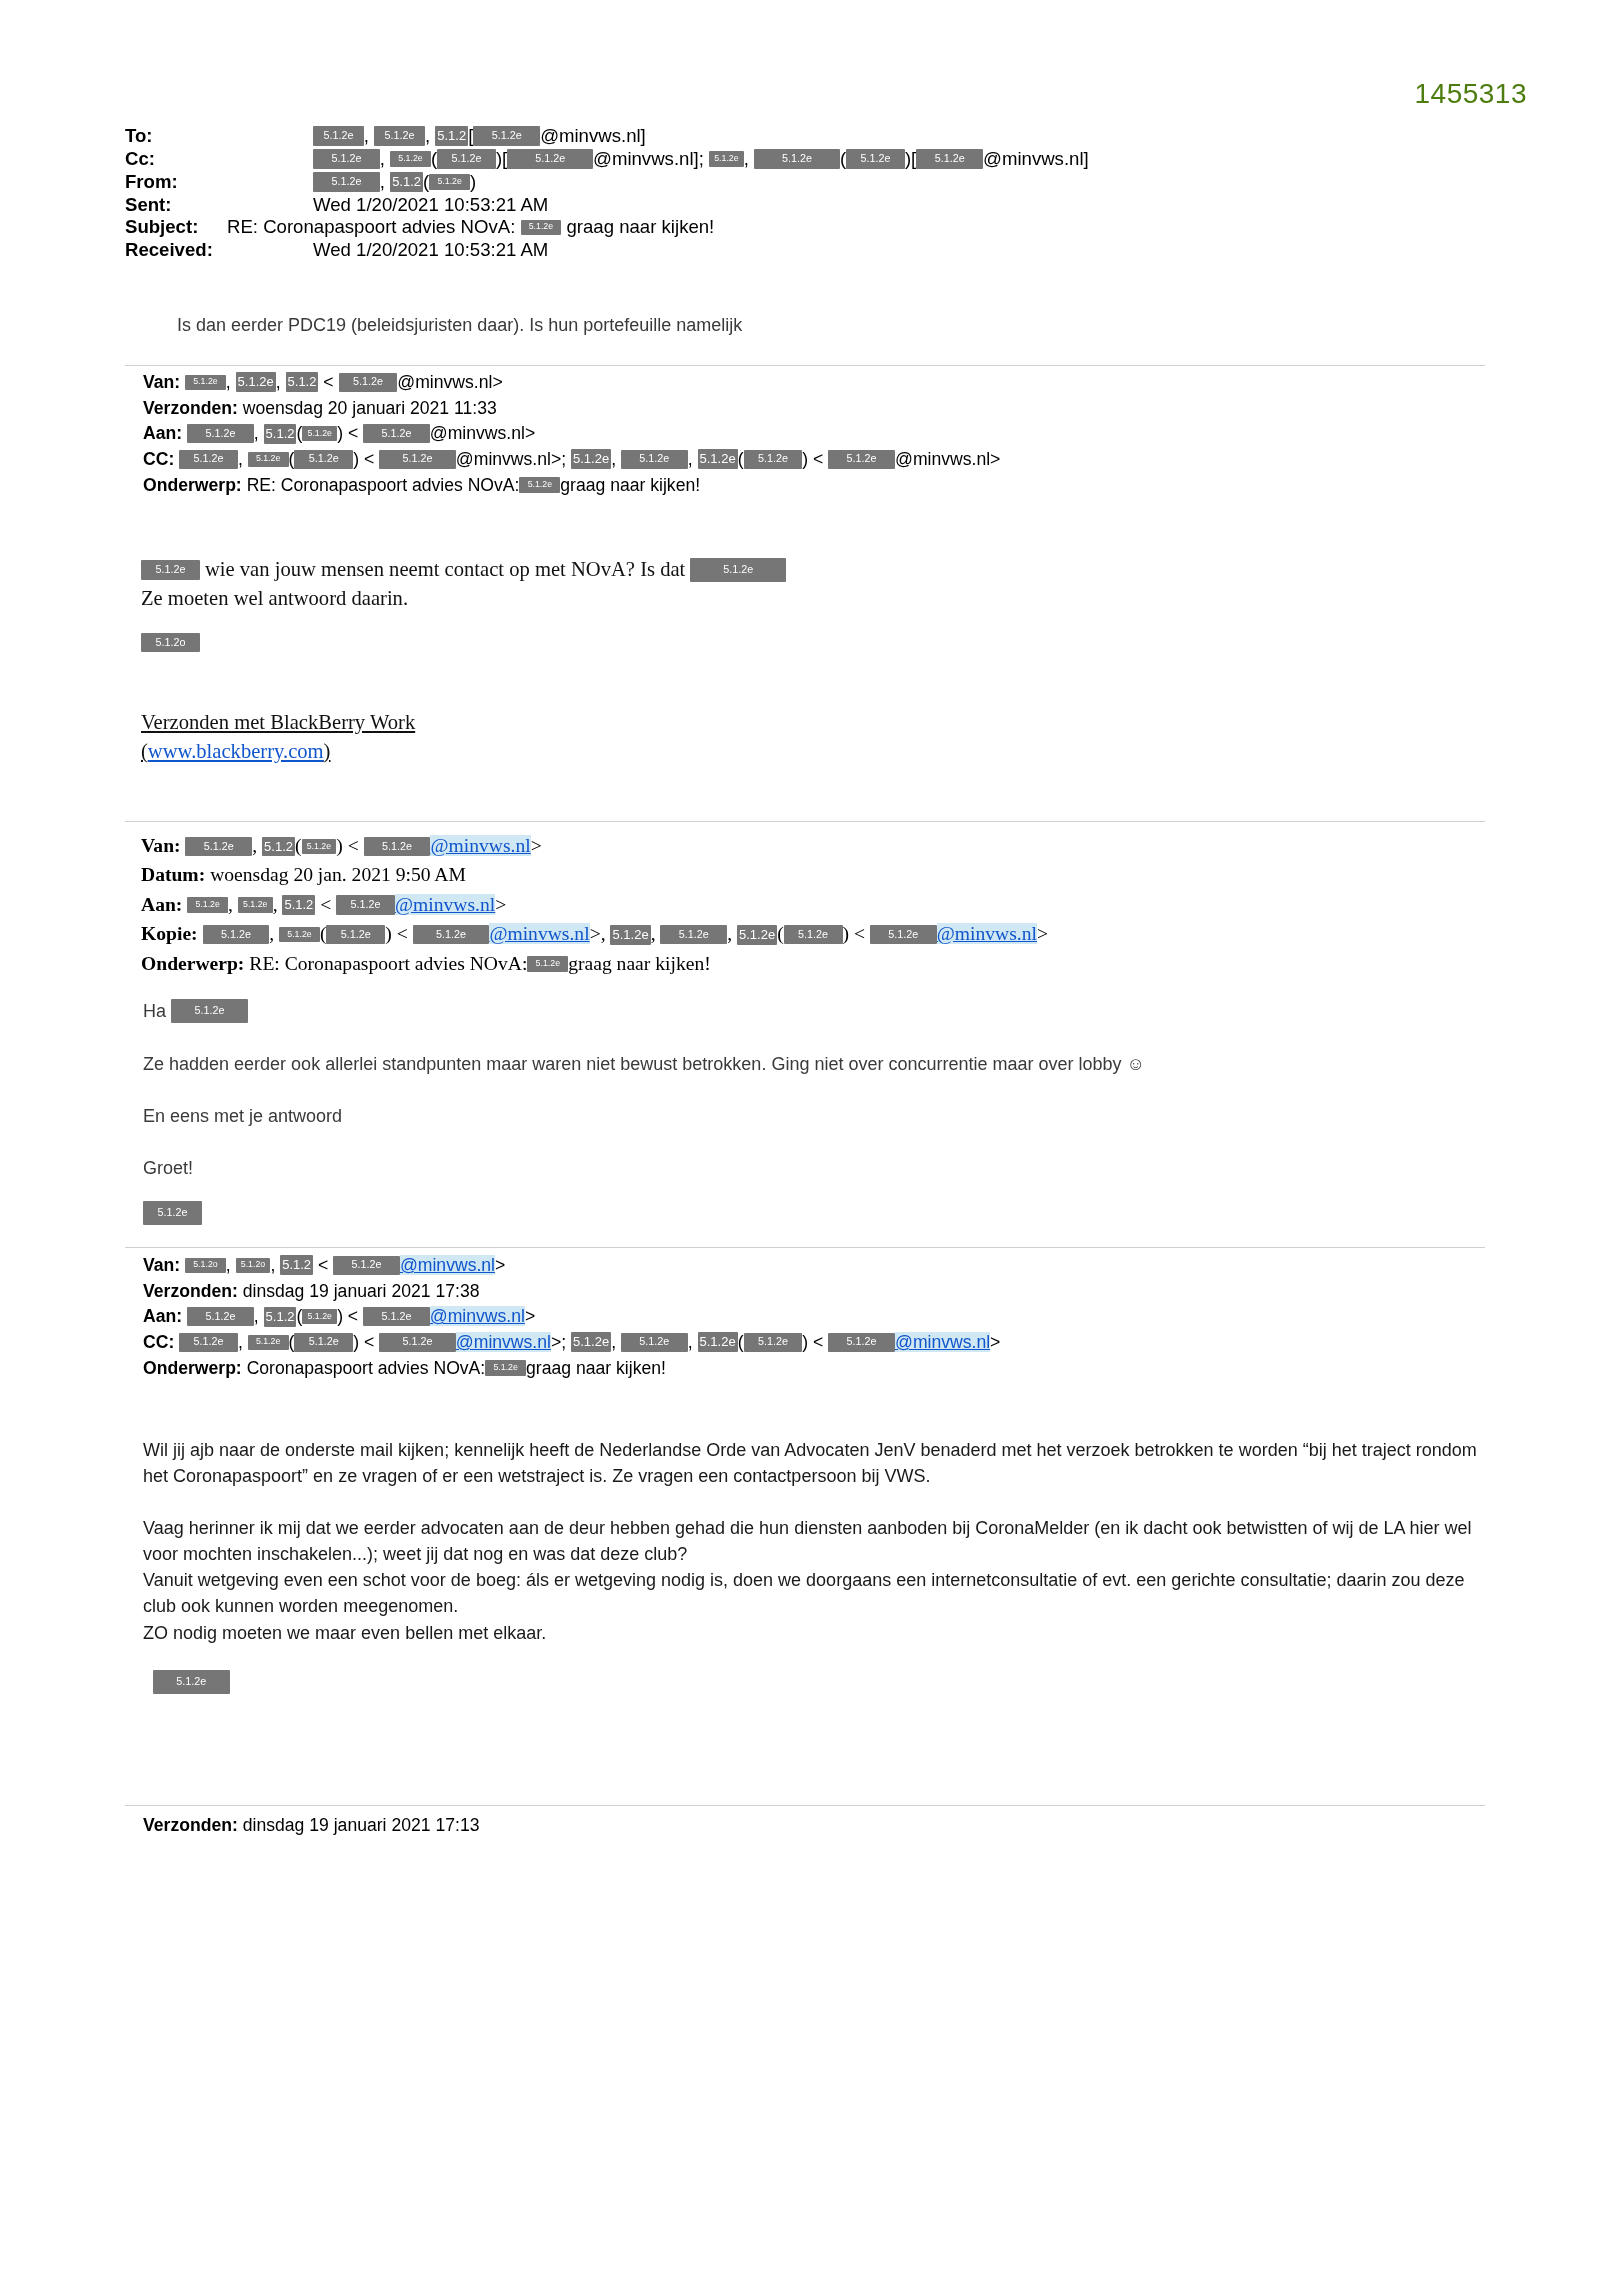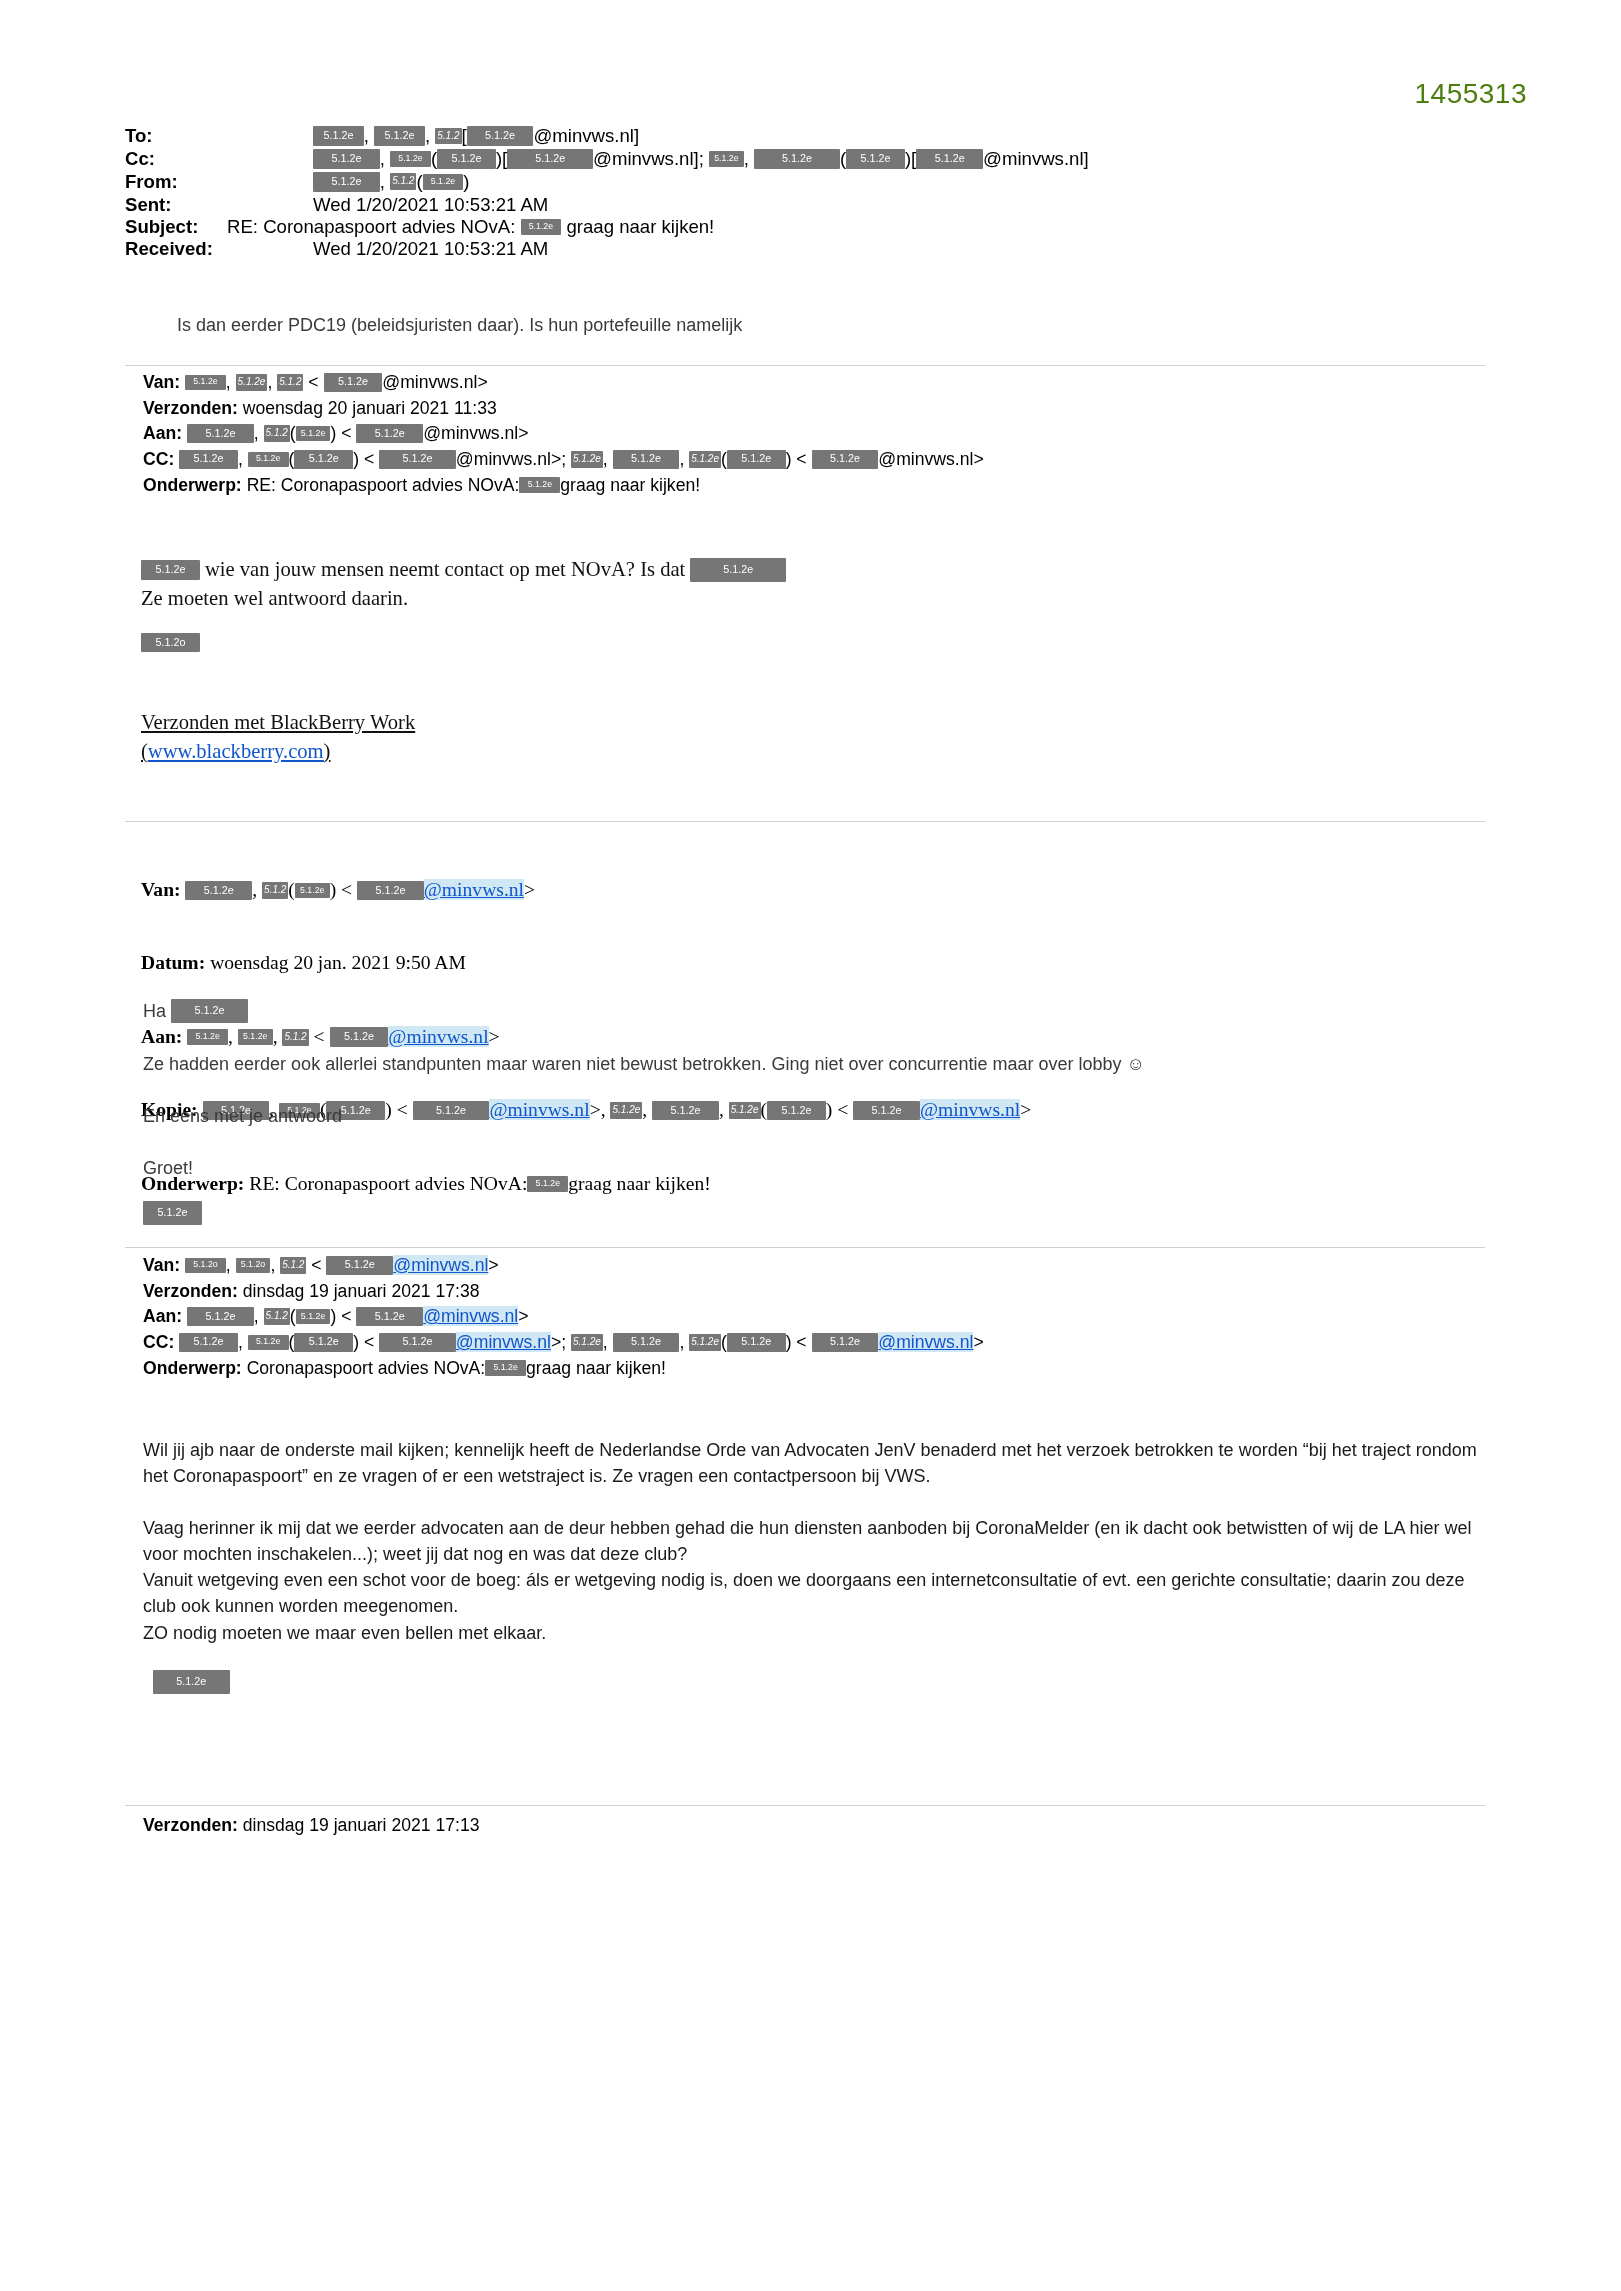--- a/index.html
+++ b/index.html
@@ -50,21 +50,21 @@
   }
   .rb.w30 { min-width: 29px; }
   .rb.w36 { min-width: 35px; }
   .rb.w44 { min-width: 43px; }
   .rb.w52 { min-width: 51px; }
   .rb.w60 { min-width: 59px; }
   .rb.w70 { min-width: 69px; }
   .rb.w80 { min-width: 78px; }
   .rb.w90 { min-width: 88px; }
   .rb.sm { font-size: 8.8px; padding: 2.9px 2.9px 3.9px 2.9px; }
-  .rb.xs { font-size: 10px; padding: 2.9px 2px 3.9px 2px; min-width: 13.7px; font-style: italic; }
+  .rb.xs { font-size: 13px; padding: 2.9px 2px 3.9px 2px; min-width: 13.7px; }
   .rb.tall { padding-top: 5.9px; padding-bottom: 6.9px; }
 
   
   .hdr {
     position: absolute;
     left: 125px;
     top: 125px;
     width: 1372px;
     font-size: 18.6px;
     font-family: "Liberation Sans", sans-serif;
@@ -119,21 +119,20 @@
     font-size: 17.6px;
     line-height: 1.46;
     white-space: nowrap;
   }
   .meta b { font-weight: bold; }
   .meta-serif {
     font-family: "Liberation Serif", serif;
     font-size: 19.6px;
     line-height: 1.5;
     white-space: nowrap;
-    margin-top: 44px;
   }
   .meta-serif b { font-weight: bold; }
   .lnk {
     color: #1155cc;
     text-decoration: underline;
   }
   .lnk-hl {
     color: #1155cc;
     text-decoration: underline;
     background: #cfe8f3;

